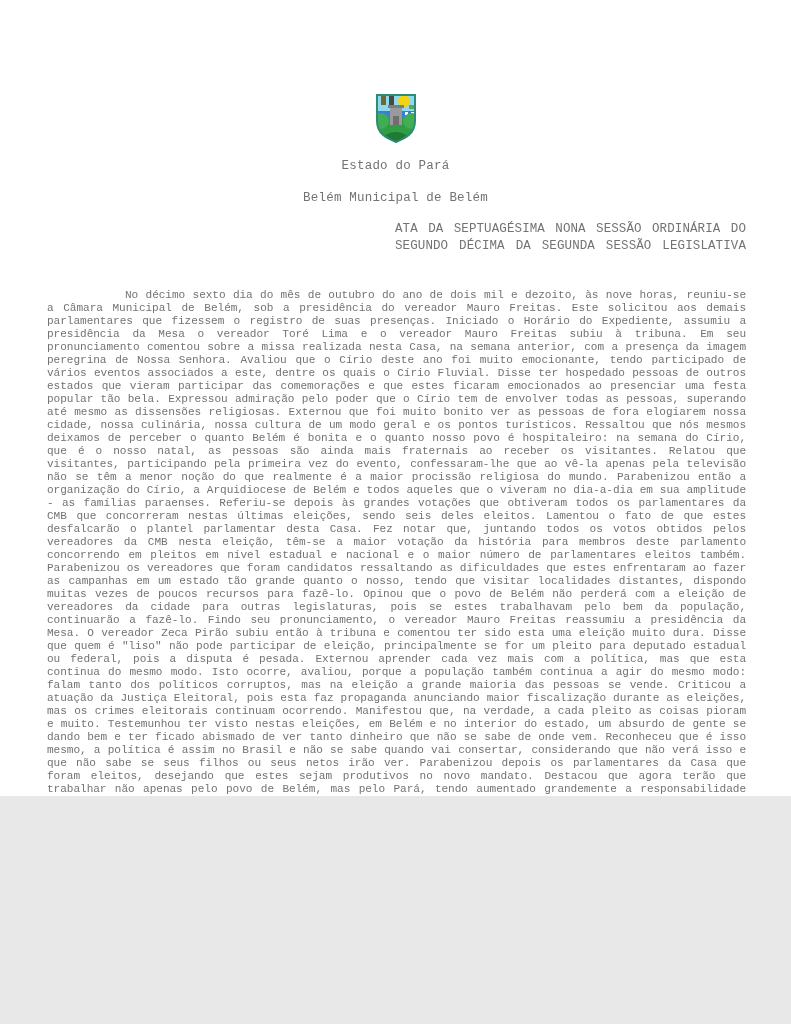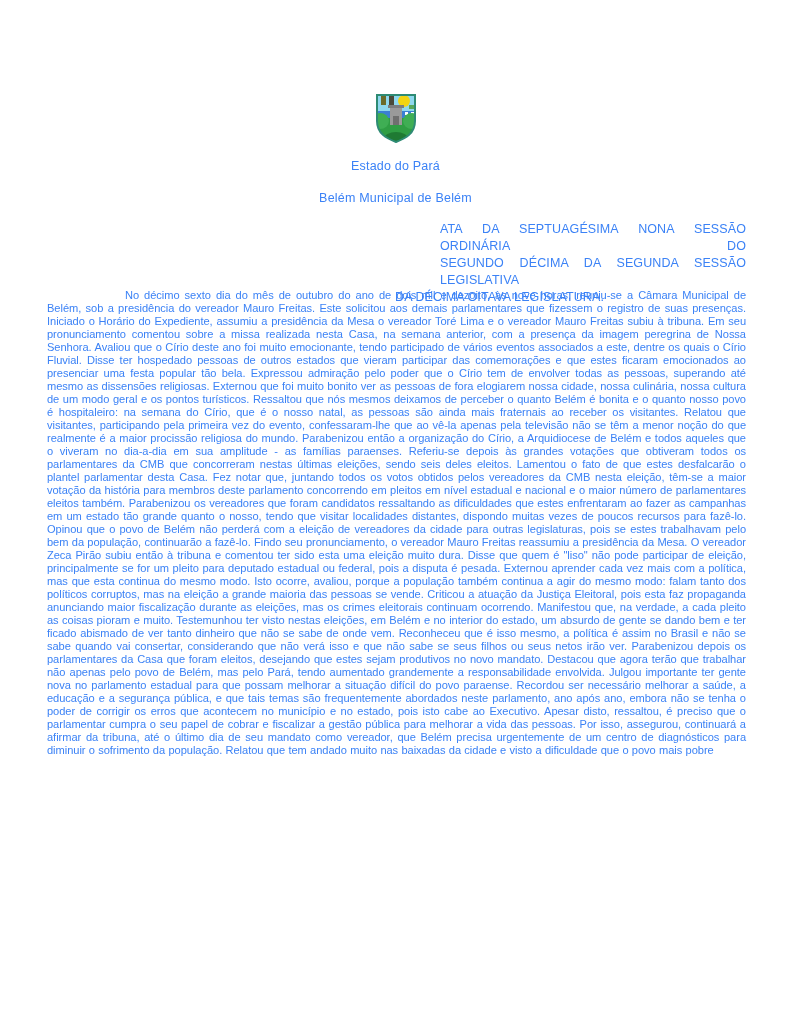--- a/index.html
+++ b/index.html
@@ -1,23 +1,23 @@
 <!DOCTYPE html>
 <html><head>
 <meta charset="utf-8">
 <style>
   html, body { margin: 0; padding: 0; background: #e8e8e8; }
   .page {
     position: relative;
     width: 791px;
-    height: 1024px;
+    height: 796px;
     margin: 0 auto;
     background: #ffffff;
-    font-family: Liberation Sans, sans-serif;
-    color: #3b82f6;
+    font-family: Liberation Mono, monospace;
+    color: #737373;
     overflow: hidden;
     box-sizing: border-box;
   }
   .crest-wrap {
     position: absolute;
     top: 92px;
     left: 0;
     width: 100%;
     text-align: center;
   }
@@ -32,21 +32,21 @@
   .chamber-line { top: 191px; }
   .doc-title {
     position: absolute;
     top: 221px;
     left: 395px;
     width: 351px;
     font-size: 12.5px;
     line-height: 17px;
     letter-spacing: 0.1px;
   }
-  .doc-title .jline { text-align: justify; text-align-last: justify; margin-left: 45px; }
+  .doc-title .jline { text-align: justify; text-align-last: justify; }
   .doc-title .lline { text-align: left; }
   .body-text {
     position: absolute;
     top: 289px;
     left: 47px;
     width: 699px;
     font-size: 11.1px;
     line-height: 13px;
     text-align: justify;
     text-indent: 78px;
@@ -87,18 +87,17 @@
       <path d="M4 3 h38 v26 c0 12.5 -9.5 17.5 -19 21 c-9.5 -3.5 -19 -8.5 -19 -21 Z" fill="none" stroke="#2e8b74" stroke-width="2"></path>
     </svg>
   </div>
 
   <div class="header-line state-line">Estado do Pará</div>
   <div class="header-line chamber-line">Belém Municipal de Belém</div>
 
   <div class="doc-title">
     <div class="jline">ATA DA SEPTUAGÉSIMA NONA SESSÃO ORDINÁRIA DO</div>
     <div class="jline">SEGUNDO DÉCIMA DA SEGUNDA SESSÃO LEGISLATIVA</div>
-    <div class="lline">DA DÉCIMA OITAVA LEGISLATURA.</div>
   </div>
 
   <div class="body-text">No décimo sexto dia do mês de outubro do ano de dois mil e dezoito, às nove horas, reuniu-se a Câmara Municipal de Belém, sob a presidência do vereador Mauro Freitas. Este solicitou aos demais parlamentares que fizessem o registro de suas presenças. Iniciado o Horário do Expediente, assumiu a presidência da Mesa o vereador Toré Lima e o vereador Mauro Freitas subiu à tribuna. Em seu pronunciamento comentou sobre a missa realizada nesta Casa, na semana anterior, com a presença da imagem peregrina de Nossa Senhora. Avaliou que o Círio deste ano foi muito emocionante, tendo participado de vários eventos associados a este, dentre os quais o Círio Fluvial. Disse ter hospedado pessoas de outros estados que vieram participar das comemorações e que estes ficaram emocionados ao presenciar uma festa popular tão bela. Expressou admiração pelo poder que o Círio tem de envolver todas as pessoas, superando até mesmo as dissensões religiosas. Externou que foi muito bonito ver as pessoas de fora elogiarem nossa cidade, nossa culinária, nossa cultura de um modo geral e os pontos turísticos. Ressaltou que nós mesmos deixamos de perceber o quanto Belém é bonita e o quanto nosso povo é hospitaleiro: na semana do Círio, que é o nosso natal, as pessoas são ainda mais fraternais ao receber os visitantes. Relatou que visitantes, participando pela primeira vez do evento, confessaram-lhe que ao vê-la apenas pela televisão não se têm a menor noção do que realmente é a maior procissão religiosa do mundo. Parabenizou então a organização do Círio, a Arquidiocese de Belém e todos aqueles que o viveram no dia-a-dia em sua amplitude - as famílias paraenses. Referiu-se depois às grandes votações que obtiveram todos os parlamentares da CMB que concorreram nestas últimas eleições, sendo seis deles eleitos. Lamentou o fato de que estes desfalcarão o plantel parlamentar desta Casa. Fez notar que, juntando todos os votos obtidos pelos vereadores da CMB nesta eleição, têm-se a maior votação da história para membros deste parlamento concorrendo em pleitos em nível estadual e nacional e o maior número de parlamentares eleitos também. Parabenizou os vereadores que foram candidatos ressaltando as dificuldades que estes enfrentaram ao fazer as campanhas em um estado tão grande quanto o nosso, tendo que visitar localidades distantes, dispondo muitas vezes de poucos recursos para fazê-lo. Opinou que o povo de Belém não perderá com a eleição de vereadores da cidade para outras legislaturas, pois se estes trabalhavam pelo bem da população, continuarão a fazê-lo. Findo seu pronunciamento, o vereador Mauro Freitas reassumiu a presidência da Mesa. O vereador Zeca Pirão subiu então à tribuna e comentou ter sido esta uma eleição muito dura. Disse que quem é "liso" não pode participar de eleição, principalmente se for um pleito para deputado estadual ou federal, pois a disputa é pesada. Externou aprender cada vez mais com a política, mas que esta continua do mesmo modo. Isto ocorre, avaliou, porque a população também continua a agir do mesmo modo: falam tanto dos políticos corruptos, mas na eleição a grande maioria das pessoas se vende. Criticou a atuação da Justiça Eleitoral, pois esta faz propaganda anunciando maior fiscalização durante as eleições, mas os crimes eleitorais continuam ocorrendo. Manifestou que, na verdade, a cada pleito as coisas pioram e muito. Testemunhou ter visto nestas eleições, em Belém e no interior do estado, um absurdo de gente se dando bem e ter ficado abismado de ver tanto dinheiro que não se sabe de onde vem. Reconheceu que é isso mesmo, a política é assim no Brasil e não se sabe quando vai consertar, considerando que não verá isso e que não sabe se seus filhos ou seus netos irão ver. Parabenizou depois os parlamentares da Casa que foram eleitos, desejando que estes sejam produtivos no novo mandato. Destacou que agora terão que trabalhar não apenas pelo povo de Belém, mas pelo Pará, tendo aumentado grandemente a responsabilidade envolvida. Julgou importante ter gente nova no parlamento estadual para que possam melhorar a situação difícil do povo paraense. Recordou ser necessário melhorar a saúde, a educação e a segurança pública, e que tais temas são frequentemente abordados neste parlamento, ano após ano, embora não se tenha o poder de corrigir os erros que acontecem no município e no estado, pois isto cabe ao Executivo. Apesar disto, ressaltou, é preciso que o parlamentar cumpra o seu papel de cobrar e fiscalizar a gestão pública para melhorar a vida das pessoas. Por isso, assegurou, continuará a afirmar da tribuna, até o último dia de seu mandato como vereador, que Belém precisa urgentemente de um centro de diagnósticos para diminuir o sofrimento da população. Relatou que tem andado muito nas baixadas da cidade e visto a dificuldade que o povo mais pobre</div>
 
 </div>
 
 </body></html>

